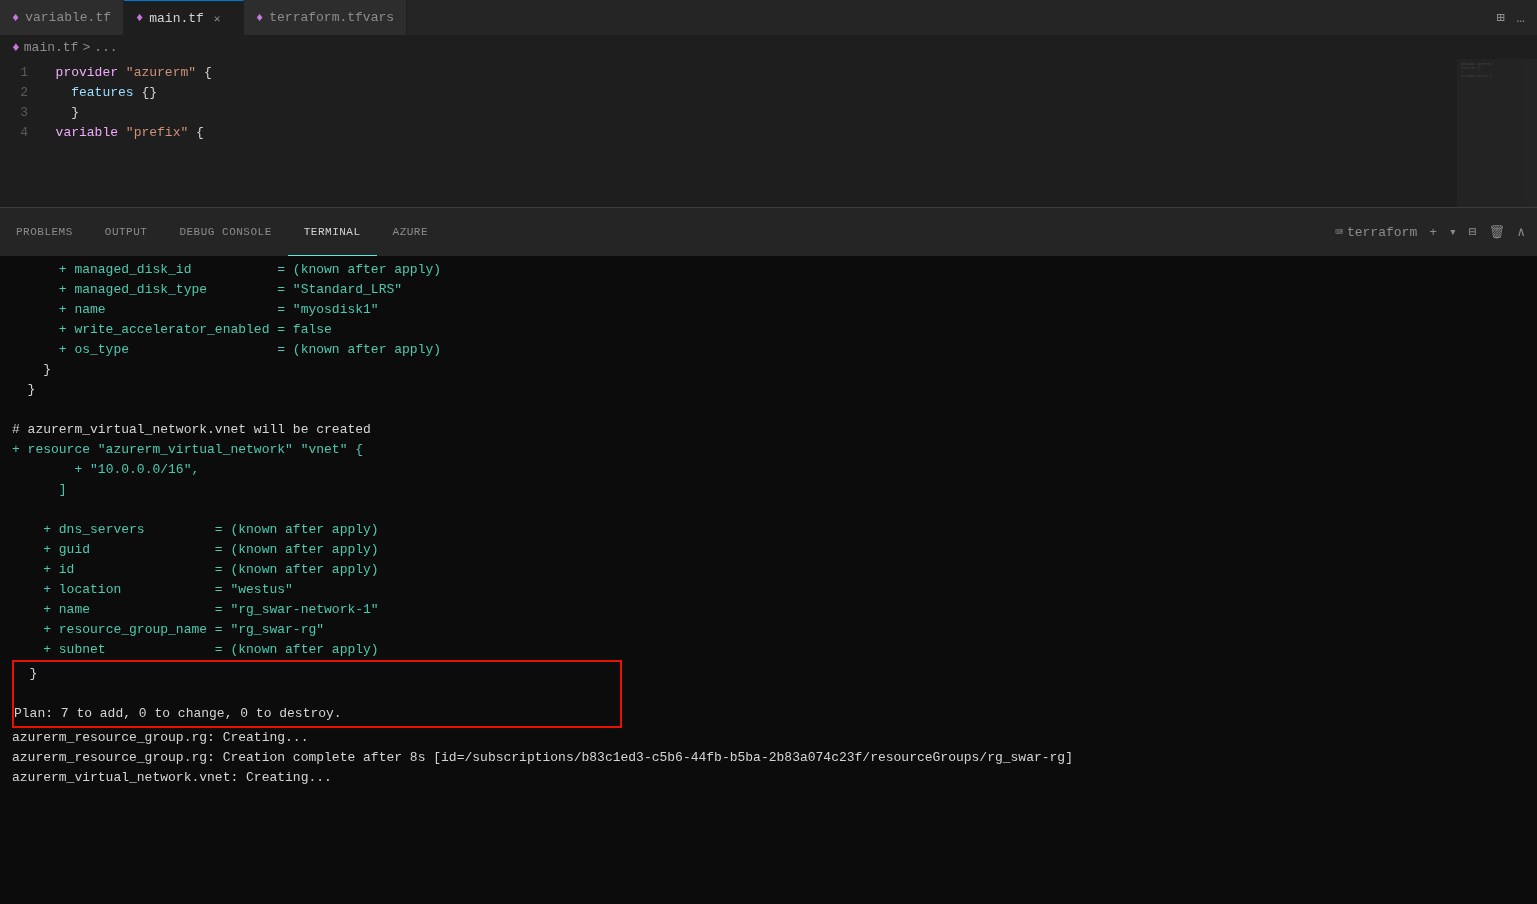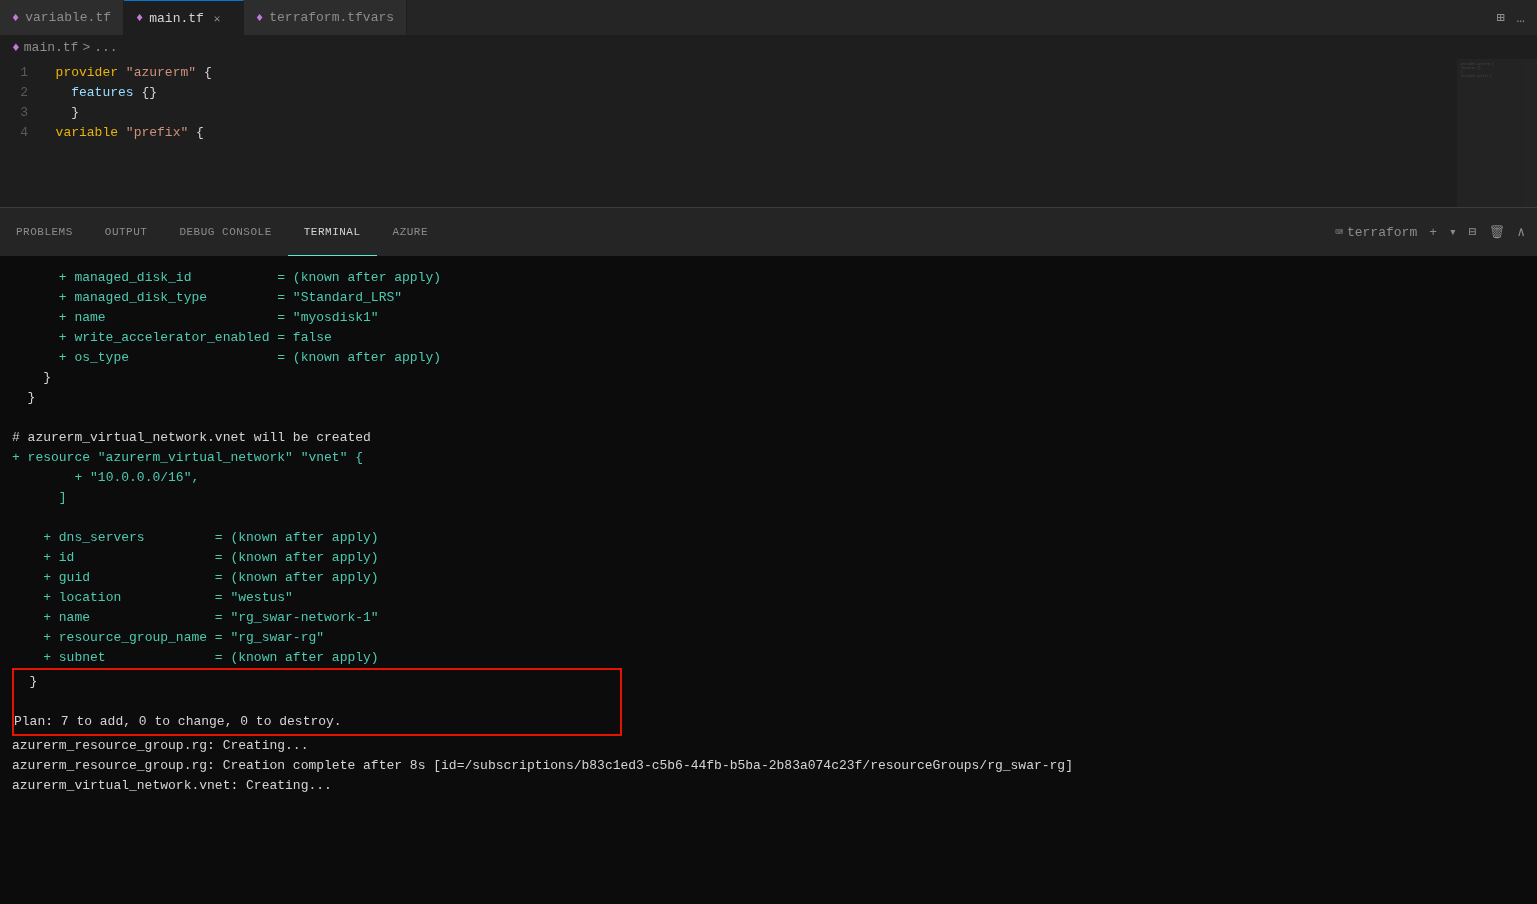--- a/index.html
+++ b/index.html
@@ -103,21 +103,21 @@
     .code-content {
       flex: 1;
       padding: 4px 0;
       overflow: hidden;
     }
     .code-line {
       height: 20px;
       line-height: 20px;
       white-space: pre;
     }
-    .kw { color: #eab308; }
+    .kw { color: #f0abfc; }
     .str { color: #ce9178; }
     .text-cyan { color: #9cdcfe; }
     .text-white { color: #d4d4d4; }
 
     
     .panel-area {
       flex: 1;
       display: flex;
       flex-direction: column;
       overflow: hidden;
@@ -159,21 +159,21 @@
       font-size: 13px;
       padding: 2px 4px;
       display: flex;
       align-items: center;
     }
 
     
     .terminal-content {
       flex: 1;
       background: #0c0c0c;
-      padding: 12px 12px;
+      padding: 4px 12px;
       overflow-y: auto;
       font-size: 13px;
       line-height: 20px;
     }
     .term-line {
       white-space: pre-wrap;
       word-break: break-all;
     }
     .term-green { color: #4ec9b0; }
     .term-white { color: #d4d4d4; }
@@ -272,22 +272,22 @@
     <div class="term-line term-green">      + os_type                   = (known after apply)</div>
     <div class="term-line term-white">    }</div>
     <div class="term-line term-white">  }</div>
     <div class="term-line">&nbsp;</div>
     <div class="term-line term-white"># azurerm_virtual_network.vnet will be created</div>
     <div class="term-line term-green">+ resource "azurerm_virtual_network" "vnet" {</div>
     <div class="term-line term-green">        + "10.0.0.0/16",</div>
     <div class="term-line term-green">      ]</div>
     <div class="term-line">&nbsp;</div>
     <div class="term-line term-green">    + dns_servers         = (known after apply)</div>
+    <div class="term-line term-green">    + guid                = (known after apply)</div>
     <div class="term-line term-green">    + id                  = (known after apply)</div>
-    <div class="term-line term-green">    + guid                = (known after apply)</div>
     <div class="term-line term-green">    + location            = "westus"</div>
     <div class="term-line term-green">    + name                = "rg_swar-network-1"</div>
     <div class="term-line term-green">    + resource_group_name = "rg_swar-rg"</div>
     <div class="term-line term-green">    + subnet              = (known after apply)</div>
 
     
     <div style="border: 2px solid #e51400; display: inline-block; width: 610px; padding: 2px 0;">
       <div class="term-line term-white">  }</div>
       <div class="term-line">&nbsp;</div>
       <div class="term-line term-white">Plan: 7 to add, 0 to change, 0 to destroy.</div>

